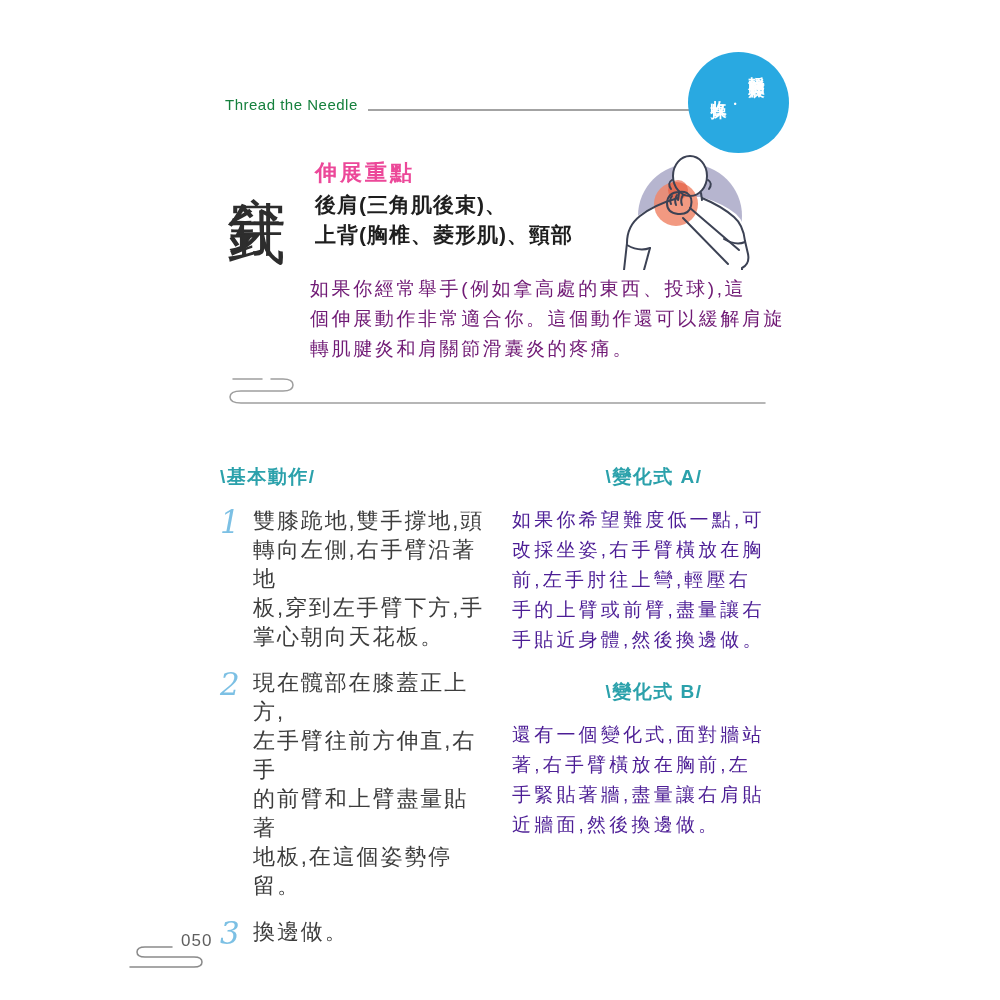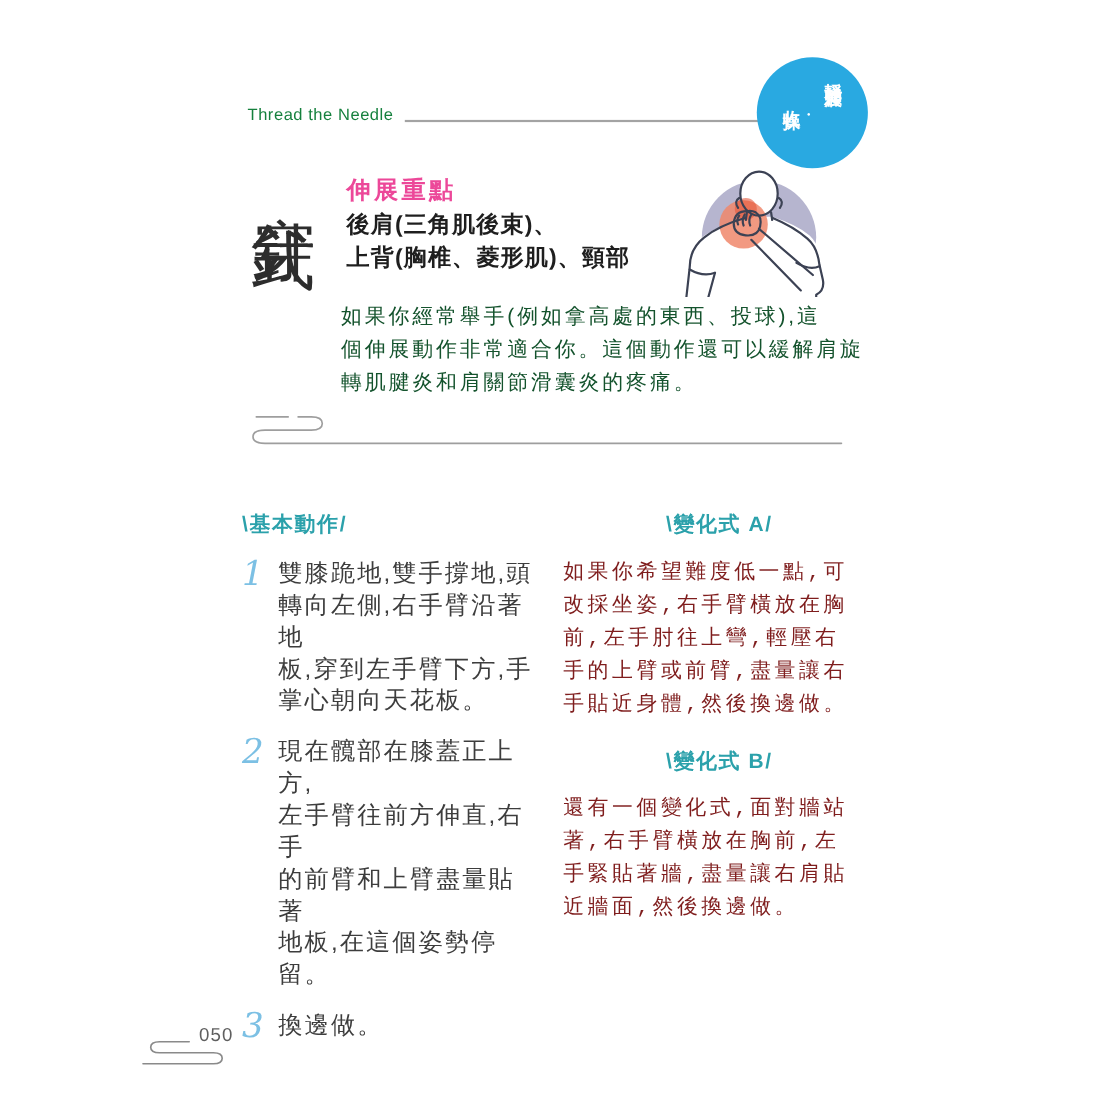--- a/index.html
+++ b/index.html
@@ -17,33 +17,33 @@
   .badge .b-right{left:60px;top:12px;}
   .badge .b-left{left:22px;top:36px;}
   .badge .b-dot{left:41px;top:46px;font-size:12px;letter-spacing:0;}
 
   
   .pose-title{left:226px;top:150px;font-size:58px;letter-spacing:6px;color:#2d2d2d;
               font-weight:500;line-height:1.05;}
   .focus-heading{left:315px;top:158px;font-size:22px;font-weight:bold;color:#ec4899;letter-spacing:3px;font-family:Liberation Serif, serif;}
   .focus-targets{left:315px;top:190px;font-size:21px;font-weight:bold;color:#1e1e1e;
                  letter-spacing:1px;line-height:30px;}
-  .intro{left:310px;top:274px;width:500px;font-size:19px;letter-spacing:2.6px;line-height:30px;color:#14532d;}
+  .intro{left:310px;top:274px;width:500px;font-size:19px;letter-spacing:2.6px;line-height:30px;color:#701a75;}
 
   
   .col-heading{font-size:19px;font-weight:bold;color:#2ba1ab;letter-spacing:1.5px;}
   .basic-col{left:220px;top:464px;width:268px;}
   .steps{margin-top:16px;}
   .step{display:flex;margin-bottom:17px;}
   .step-num{width:33px;flex:0 0 33px;font-family:"DejaVu Serif",serif;font-style:italic;
             font-size:31px;line-height:32px;color:#7cc0e4;}
   .step-text{font-size:22px;line-height:29px;letter-spacing:1.9px;color:#3d3d3d;}
   .var-col{left:512px;top:464px;width:284px;}
   .var-col .col-heading{text-align:center;}
-  .var-text{margin-top:15px;font-size:19px;line-height:30px;letter-spacing:3.2px;color:#7f1d1d;font-family:Liberation Mono, monospace;}
+  .var-text{margin-top:15px;font-size:19px;line-height:30px;letter-spacing:3.2px;color:#4c1d95;}
   .vh-b{margin-top:24px;}
 
   
   .page-num{left:181px;top:931px;font-size:17px;color:#5f5f5f;letter-spacing:1px;}
 
   svg{display:block;}
 </style>
 </head>
 <body>
 

